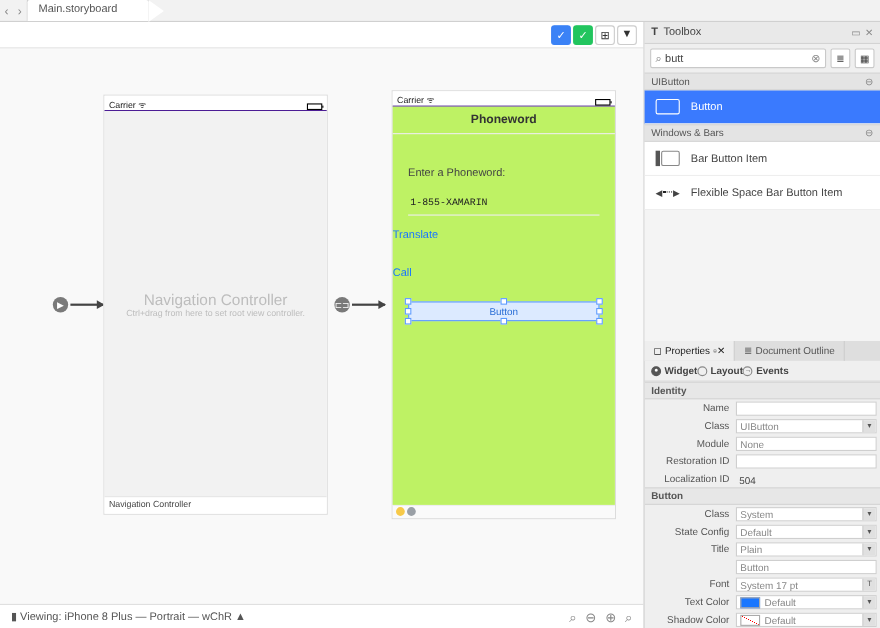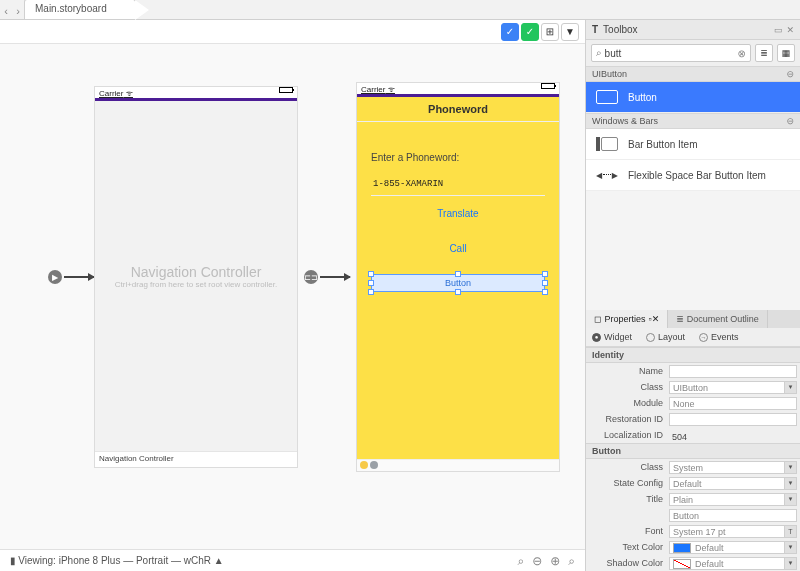--- a/index.html
+++ b/index.html
@@ -23,32 +23,32 @@
 .minibtn.blue2 { background:#22c55e; border-color:#22c55e; color:#fff;}
 
 
 .canvas { flex:1; position:relative; overflow:hidden; }
 .scene { position:absolute; left:48px; top:38px; display:flex; align-items:center; }
 .arrow { display:flex; align-items:center; gap:2px; }
 .arrow .dot { width:14px; height:14px; background:#7a7a7a; border-radius:50%; display:flex; align-items:center; justify-content:center; color:#fff; font-size:8px;}
 .arrow .line { width:30px; height:2px; background:#444; position:relative;}
 .arrow .line::after { content:""; position:absolute; right:-1px; top:-3px; border-left:7px solid #444; border-top:4px solid transparent; border-bottom:4px solid transparent;}
 .vc { width:204px; background:#fff; border:1px solid #dcdcdc; display:flex; flex-direction:column; position:relative; }
-.vc .statusbar { height:14px; display:flex; justify-content:space-between; align-items:flex-start; padding:0 4px; font-size:8px; color:#222; background:#fff; border-bottom:3px solid #4c1d95;text-decoration:underline;}
+.vc .statusbar { height:14px; display:flex; justify-content:space-between; align-items:flex-end; padding:0 4px; font-size:8px; color:#222; background:#fff; border-bottom:1px solid #4c1d95;}
 .vc .statusbar .batt { width:14px; height:6px; border:1px solid #000; position:relative;}
 .vc .statusbar .batt::after { content:""; position:absolute; right:-2px; top:1px; width:1px; height:2px; background:#000;}
 .nav-body { height:350px; background:#f2f2f2; display:flex; flex-direction:column; align-items:center; justify-content:center; color:#bdbdbd; }
 .nav-title { font-size:14px; font-weight:500;}
 .nav-sub { font-size:8px; margin-top:0;}
 .nav-foot { height:16px; background:#fff; border-top:1px solid #e5e5e5; font-size:8px; color:#444; padding:2px 4px;}
-.phone-body { height:362px; background:#fde047; position:relative; }
+.phone-body { height:362px; background:#bef264; position:relative; }
 .phone-header { text-align:center; font-weight:600; font-size:11px; padding:6px 0; border-bottom:1px solid #eee;}
 .phone-label { font-size:10px; color:#444; padding:30px 0 10px 14px;}
 .phone-input { margin:0 14px; padding:6px 2px; font-size:9px; color:#222; border-bottom:1px solid #eee;font-family:Liberation Mono, monospace;}
-.phone-btn { text-align:center; font-size:10px; color:#1976ff; padding:12px 0;}
+.phone-btn { font-size:10px; color:#1976ff; padding:12px 0;}
 .selected-btn { margin:8px 14px 0; height:18px; border:1px solid #5a9aff; background:#dceaff; color:#2b6fd6; font-size:9px; display:flex; align-items:center; justify-content:center; position:relative;}
 .handle { position:absolute; width:6px; height:6px; background:#fff; border:1px solid #5a9aff; }
 .h-tl{top:-4px;left:-4px}.h-tr{top:-4px;right:-4px}.h-bl{bottom:-4px;left:-4px}.h-br{bottom:-4px;right:-4px}
 .h-tm{top:-4px;left:calc(50% - 3px)}.h-bm{bottom:-4px;left:calc(50% - 3px)}
 .h-lm{left:-4px;top:calc(50% - 3px)}.h-rm{right:-4px;top:calc(50% - 3px)}
 .phone-foot { height:12px; background:#fafafa; border-top:1px solid #eee; display:flex; gap:2px; padding:1px 3px;}
 .pill { width:8px; height:8px; border-radius:50%; }
 .pill.y{background:#f7c948}.pill.g{background:#9aa0a6}
 
 
@@ -80,21 +80,21 @@
 .tbicon.flex { border:none; display:flex; align-items:center;}
 .tbicon.flex::before{content:"◀"; font-size:8px;}
 .tbicon.flex::after{content:"▶"; font-size:8px;}
 .tbicon.flex .mid{flex:1; height:2px; border-top:1px dotted #222; margin:0 1px;}
 .toolbox-fill{flex:1; background:#f4f4f4;}
 
 
 .proptabs { display:flex; height:18px; background:#dedede; font-size:9px;}
 .proptab { padding:3px 8px; border-right:1px solid #ccc; display:flex; align-items:center; gap:3px; color:#555;}
 .proptab.active { background:#eee; color:#222;}
-.subtabs { display:flex; padding:4px 6px; gap:14px; font-size:9px; color:#444; border-bottom:1px solid #d7d7d7;}
+.subtabs { display:flex; padding:4px 6px; gap:0; font-size:9px; color:#444; border-bottom:1px solid #d7d7d7;font-weight:bold;}
 .subtab { display:flex; align-items:center; gap:3px;}
 .subtab .dot { width:9px;height:9px;border:1px solid #888;border-radius:50%;display:flex;align-items:center;justify-content:center;font-size:6px;}
 .subtab.active .dot{background:#555;color:#fff;border-color:#555;}
 .propgroup { font-size:9px; color:#555; background:#e7e7e7; border-top:1px solid #d4d4d4; border-bottom:1px solid #d4d4d4; padding:2px 6px; font-weight:600;}
 .proprow { display:flex; align-items:center; height:16px; padding:0 3px; font-size:9px;}
 .proprow .lbl { width:80px; text-align:right; padding-right:6px; color:#555;}
 .proprow .val { flex:1; height:13px; border:1px solid #cfcfcf; background:#fff; padding:0 3px; color:#888; display:flex; align-items:flex-end; position:relative;}
 .proprow .val.readonly { border:none; background:transparent; color:#444;}
 .proprow .val .dd { position:absolute; right:0; top:0; width:12px; height:100%; background:#e0e0e0; border-left:1px solid #cfcfcf; display:flex; align-items:center; justify-content:center; font-size:7px; color:#555;}
 .swatch { width:18px; height:10px; margin-right:4px; border:1px solid #aaa;}

